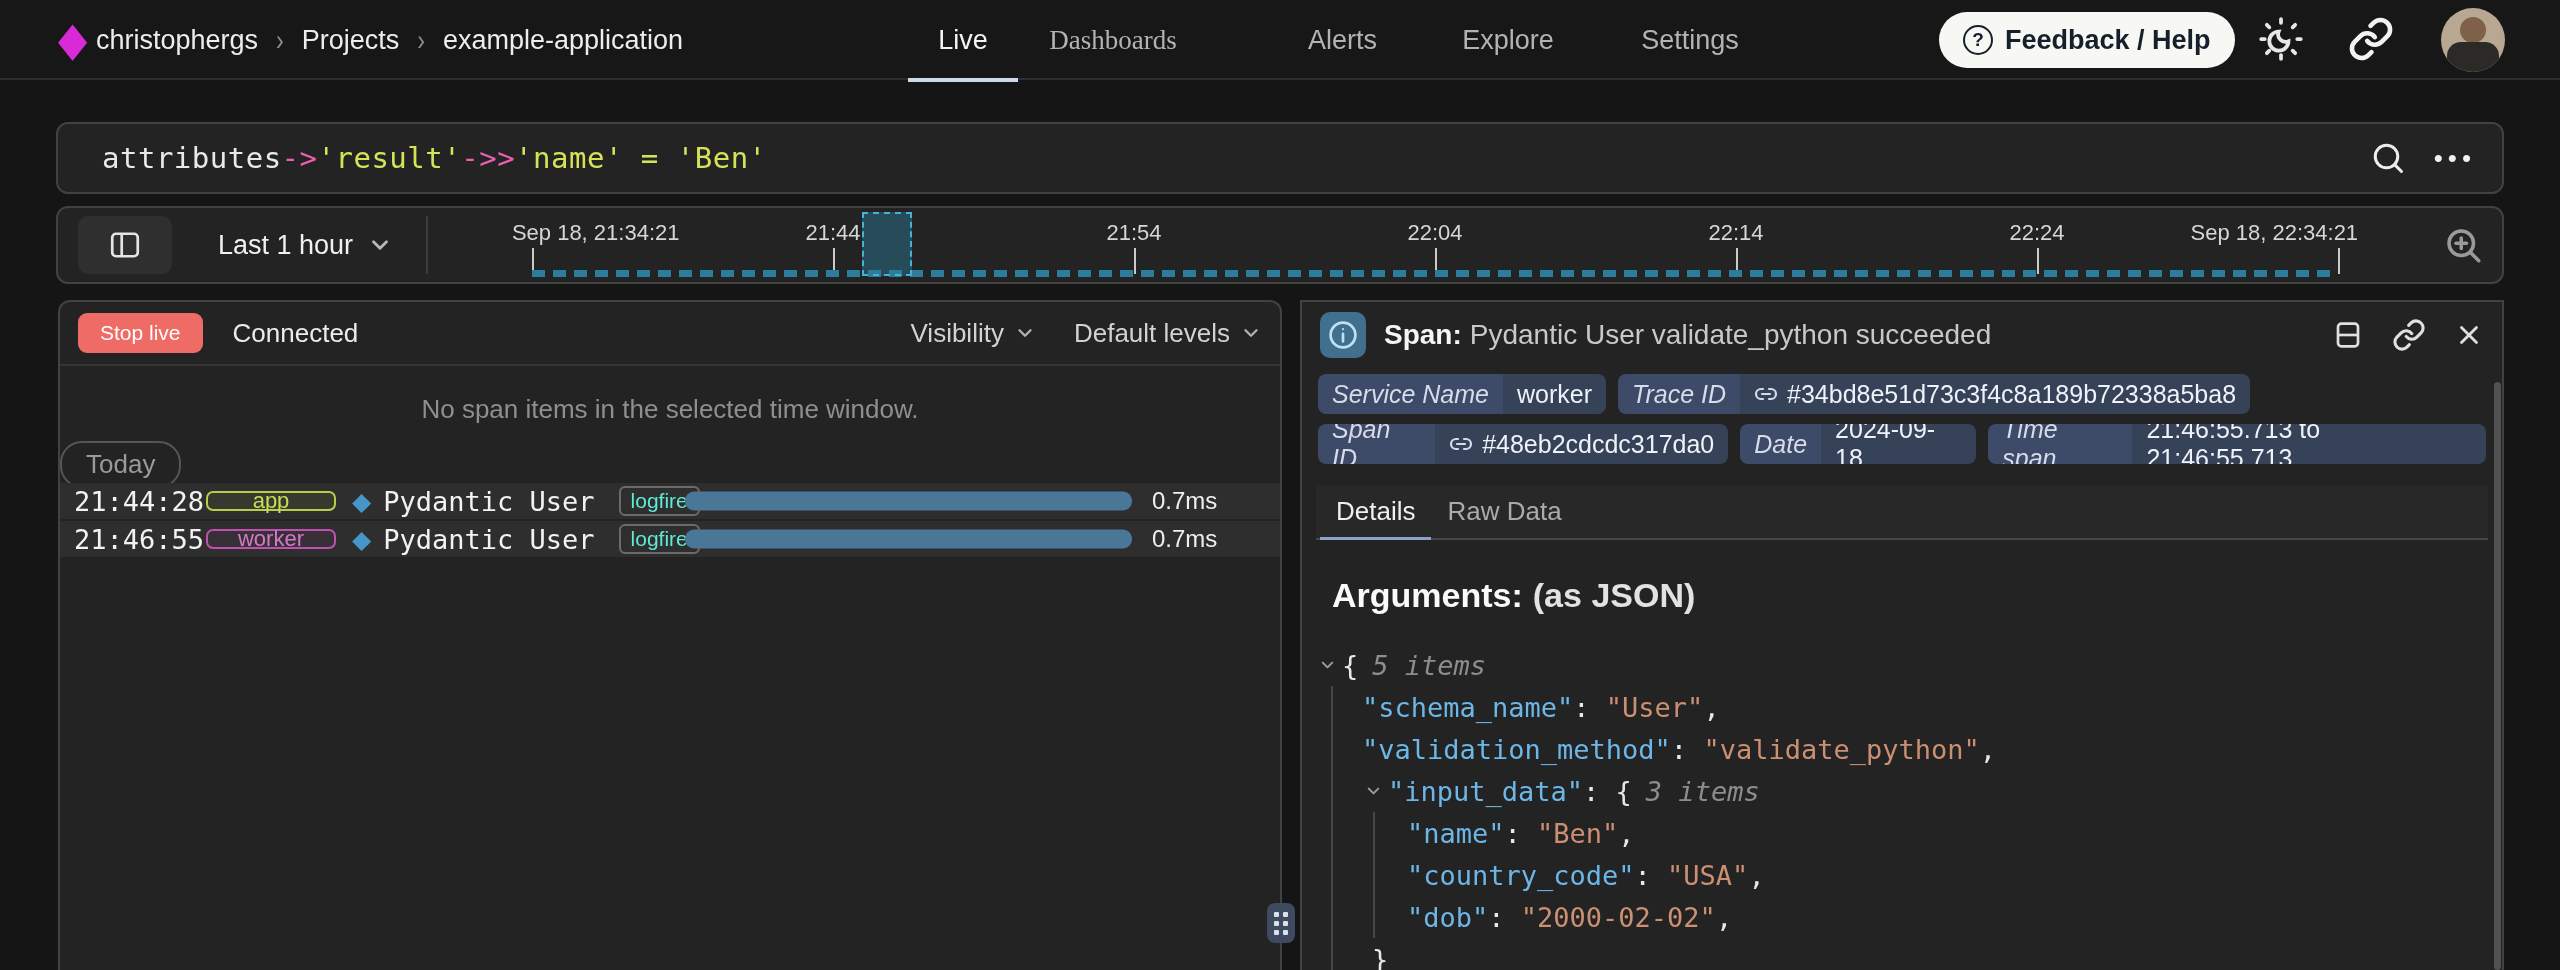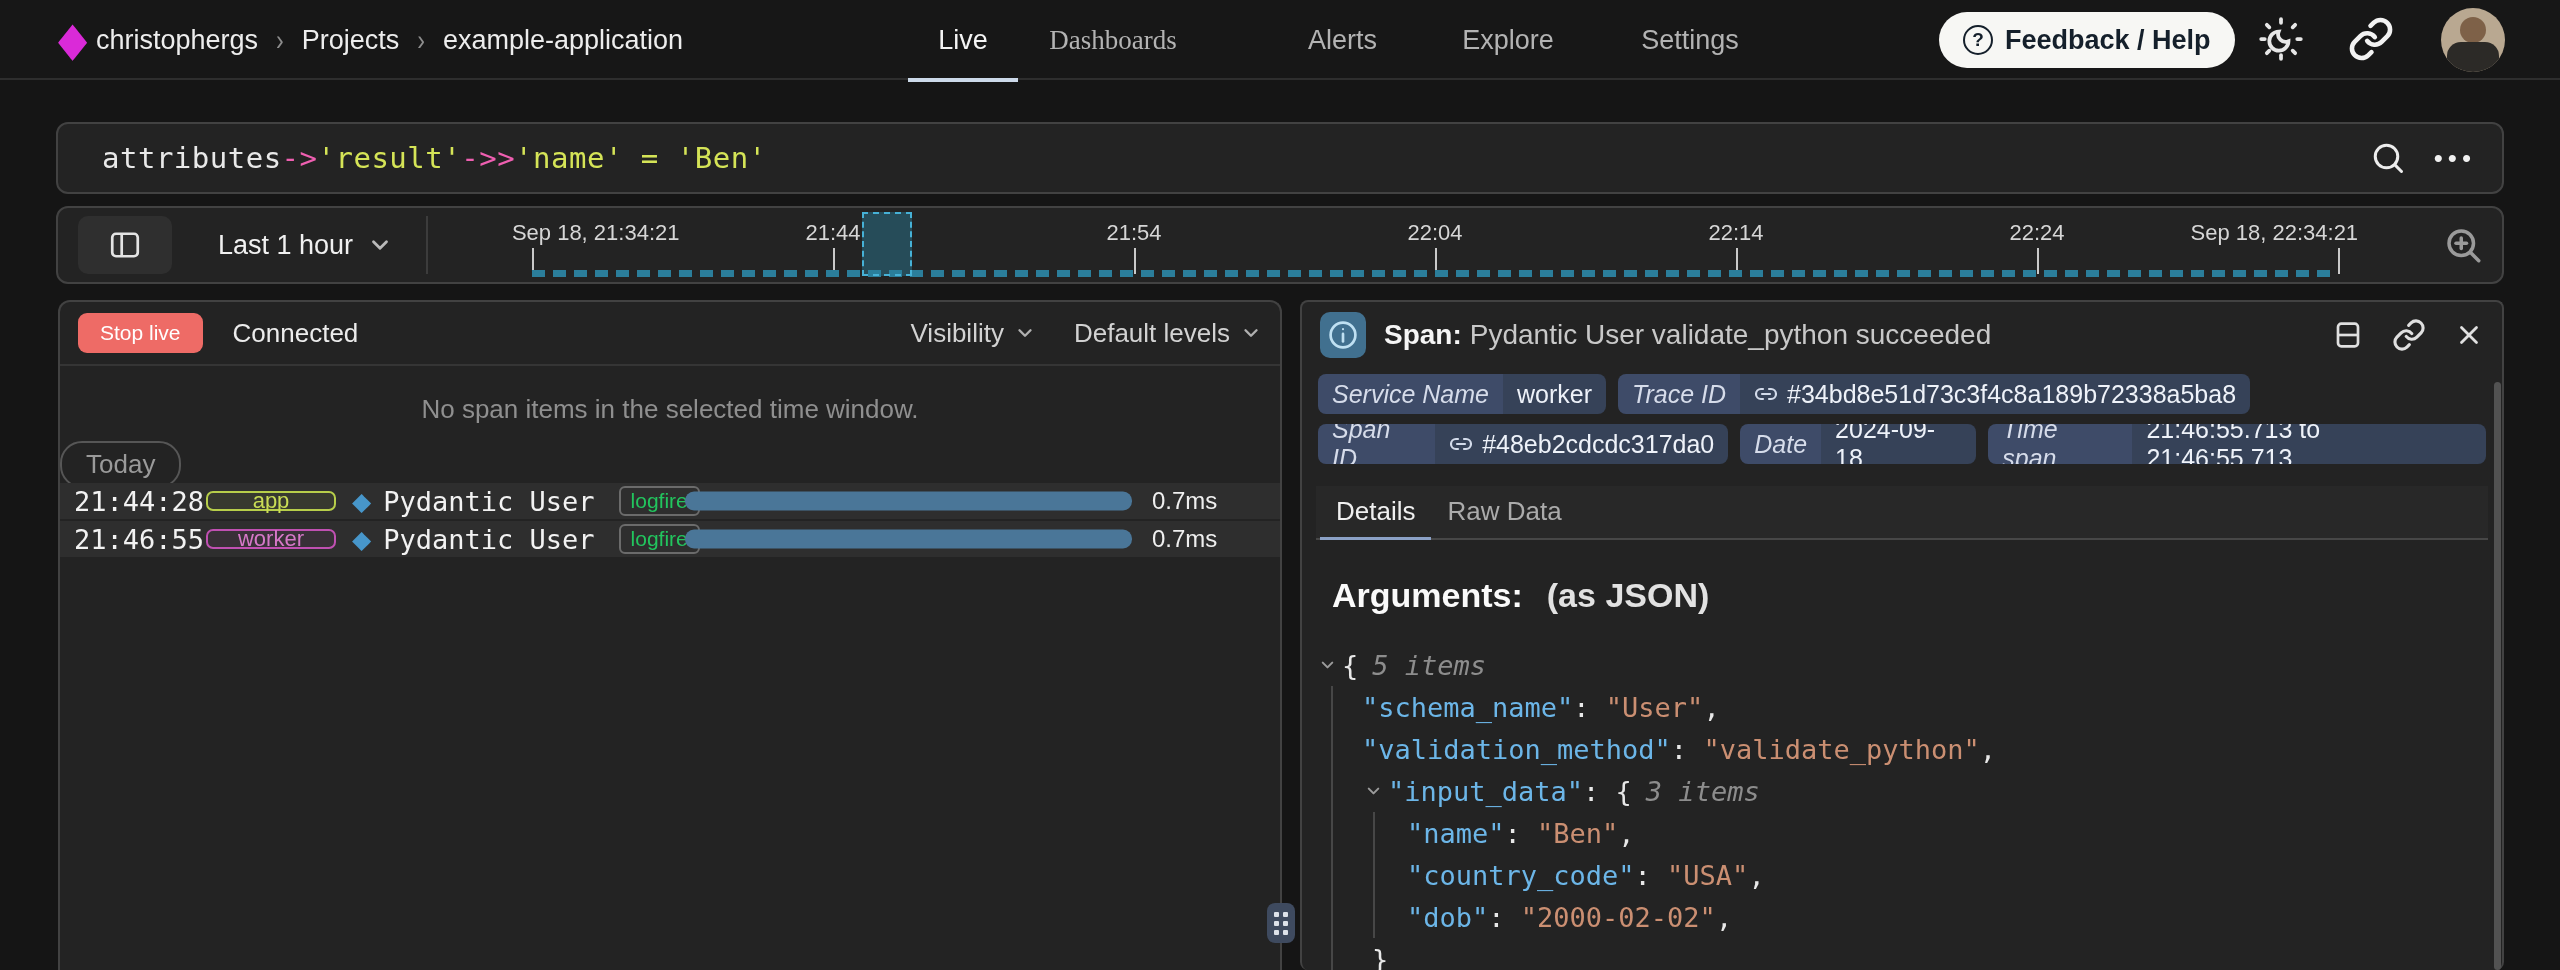--- a/index.html
+++ b/index.html
@@ -73,50 +73,50 @@
               border-radius:22px; padding:6px 24px; }
   .rows { position:absolute; left:0; right:0; top:181px; }
   .lrow { height:38px; background:#2e2e2e; border-bottom:2px solid #232323; display:flex; align-items:center; position:relative; }
   .lrow .time { margin-left:14px; width:130px; font-size:27px; color:#f2f2f2; }
   .envbadge { width:130px; height:20px; border-radius:7px; display:flex; align-items:center; justify-content:center;
               font-size:22px; margin-left:2px; }
   .env-app { border:2px solid #b7ce4a; color:#c9dc55; background:rgba(183,206,74,0.07); }
   .env-worker { border:2px solid #c050b2; color:#d678c8; background:rgba(192,80,178,0.07); }
   .rowdiamond { margin-left:16px; color:#4796ca; font-size:25px; }
   .rowtitle { margin-left:12px; font-size:27px; color:#f2f2f2; }
-  .tagbadge { margin-left:24px; border:2px solid #6b6b6b; color:#22c55e; font-size:21px; border-radius:6px;
+  .tagbadge { margin-left:24px; border:2px solid #6b6b6b; color:#5eead4; font-size:21px; border-radius:6px;
               padding:1px 10px; }
   .rowbar { position:absolute; left:625px; width:447px; height:19px; border-radius:9px; background:#4a7698; top:50%; transform:translateY(-50%); }
   .rowdur { position:absolute; left:1092px; font-size:24px; color:#efefef; }
 
   
   .drag-handle { position:absolute; left:1267px; top:903px; width:28px; height:40px; background:#3e4a5f;
                  border-radius:8px; display:flex; align-items:center; justify-content:center; }
   .dotgrid { display:grid; grid-template-columns:repeat(2,5px); grid-auto-rows:5px; gap:4px; }
   .dotgrid span { width:5px; height:5px; border-radius:1px; background:#dde2ea; }
 
   
-  .detail { left:1300px; top:300px; width:1204px; height:670px; border-bottom:none; border-radius:8px; }
+  .detail { left:1300px; top:300px; width:1204px; height:670px; border-bottom:none; border-radius:0; }
   .detail-header { height:66px; display:flex; align-items:center; padding:0 18px; gap:18px; }
   .infoicon { width:46px; height:46px; border-radius:10px; background:#41708f; display:flex; align-items:center; justify-content:center; flex:none; }
   .dtitle { font-size:28px; color:#c8c8c8; white-space:nowrap; }
   .dtitle b { color:#f5f5f5; font-weight:700; margin-right:8px; }
   .dh-icons { margin-left:auto; display:flex; align-items:center; gap:28px; }
   .badges { padding:6px 16px 0; display:flex; flex-direction:column; gap:10px; }
   .badge-row { display:flex; gap:12px; }
   .pill { display:flex; align-items:stretch; border-radius:8px; overflow:hidden; height:40px; font-size:25px; }
   .pill .plabel { background:#3e4b68; color:#d6dcea; font-style:italic; display:flex; align-items:center; padding:0 14px; }
   .pill .pvalue { background:#364258; color:#eef2f9; display:flex; align-items:center; gap:9px; padding:0 14px; }
   .tabs { margin:22px 14px 0; height:54px; background:#282828; border-bottom:2px solid #474747;
           display:flex; align-items:flex-end; padding-left:4px; }
   .tab { padding:0 16px; height:54px; display:flex; align-items:center; font-size:26px; color:#ababab; position:relative; }
   .tab.active { color:#f0f0f0; }
   .tab.active::after { content:""; position:absolute; left:0; right:0; bottom:-2px; height:3px; background:#8ba1c6; }
   .args-heading { margin:36px 0 0 30px; font-size:34px; font-weight:700; color:#fafafa; }
-  .args-heading .suffix { color:#e2e2e2; margin-left:24px; }
+  .args-heading .suffix { color:#e2e2e2; margin-left:10px; }
   .jsonblock { position:absolute; left:14px; top:342px; right:20px; font-size:27px; }
   .jline { height:42px; display:flex; align-items:center; position:relative; white-space:pre; }
   .jcaret { position:absolute; top:50%; transform:translateY(-50%); display:flex; }
   .jkey { color:#6cb6e8; } .jval { color:#cb8f72; } .jpunc { color:#e8e8e8; }
   .jmeta { color:#8d8d8d; font-style:italic; margin-left:14px;text-align:right; }
   .guide { position:absolute; width:2px; background:#474747; }
 
   .scrollthumb { position:absolute; left:2494px; top:382px; width:7px; height:588px; border-radius:4px; background:#525252; }
   svg { display:block; }
 </style>

